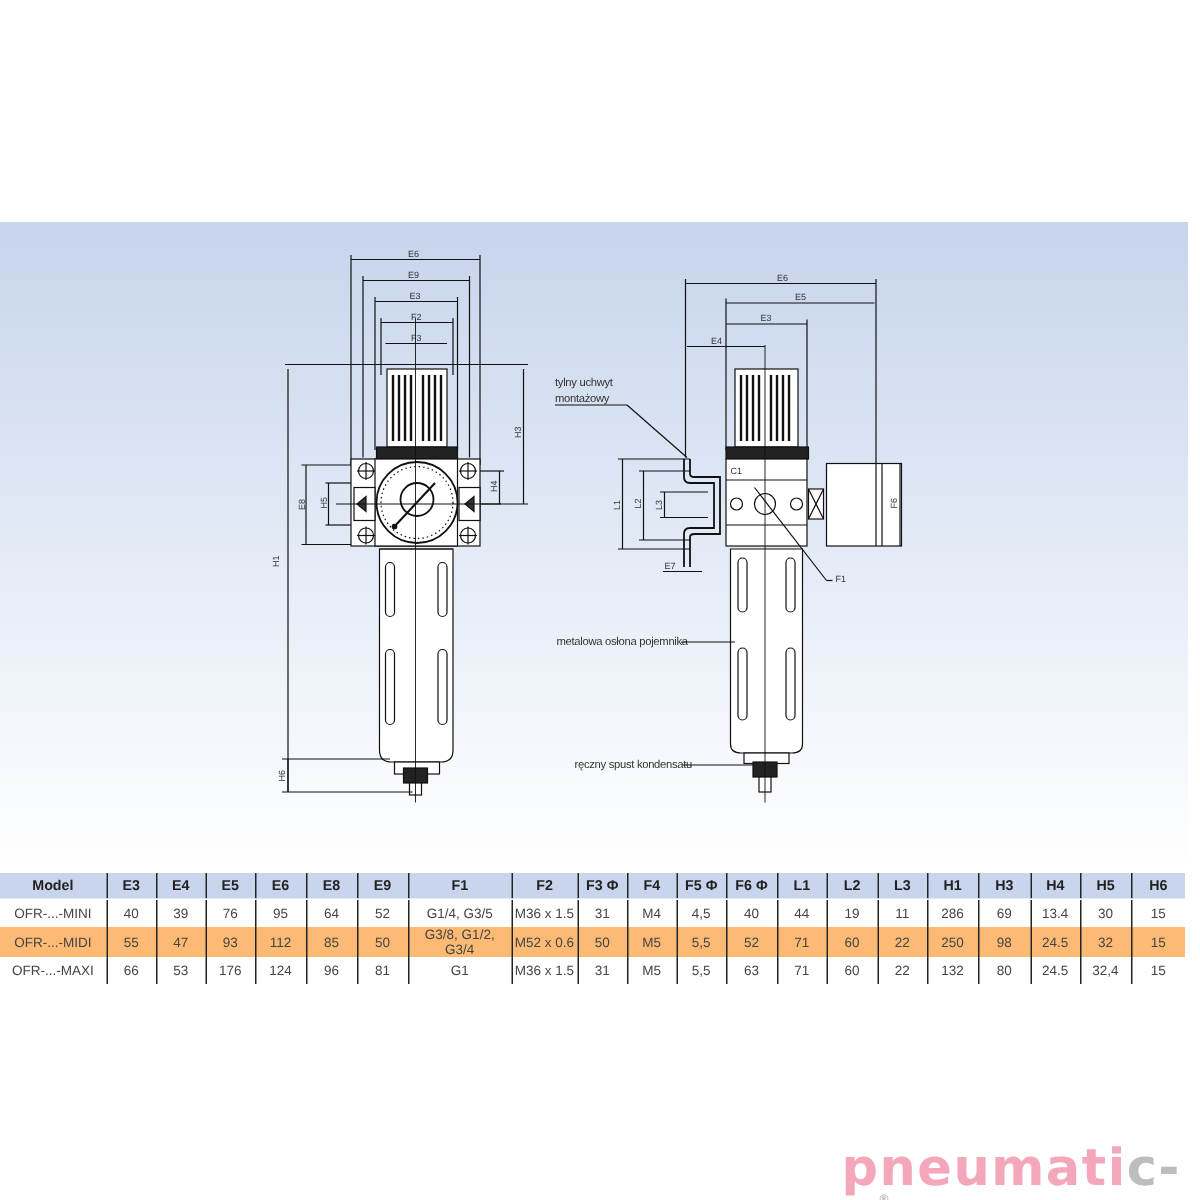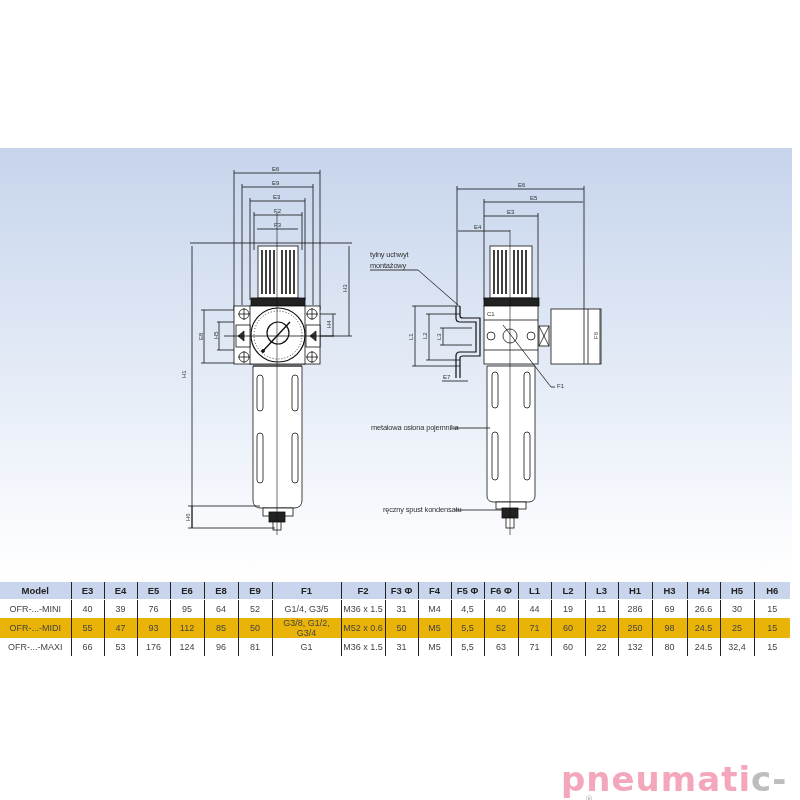--- a/index.html
+++ b/index.html
@@ -23,21 +23,21 @@
   table.spec th {
     background: #c8d5ec; color: #222; font-weight: bold; font-size: 9.5px;
     height: 17px; padding: 0; text-align: center;
     border-left: 1px solid #222; border-bottom: 1px solid #fff;
   }
   table.spec td {
     height: 18px; padding: 0; text-align: center;
     border-left: 1px solid #222;
   }
   table.spec th:first-child, table.spec td:first-child { border-left: none; }
-  table.spec tr.alt td { background: #eab308; }
+  table.spec tr.alt td { background: #fdba74; }
   .logo {
     position: absolute; left: 520px; top: 762px;
     font-family: "DejaVu Sans", sans-serif; font-weight: bold; font-size: 34px;
     color: #f4a7bb; letter-spacing: 1px; line-height: 1; margin-left: 41px;
   }
   .logo .co { color: #bdbdbd; }
   .logo .reg { font-size: 8px; color: #bdbdbd; vertical-align: top; }
 </style>
 </head>
 <body>
@@ -294,21 +294,21 @@
       <td>M36 x 1.5</td>
       <td>31</td>
       <td>M4</td>
       <td>4,5</td>
       <td>40</td>
       <td>44</td>
       <td>19</td>
       <td>11</td>
       <td>286</td>
       <td>69</td>
-      <td>26.6</td>
+      <td>13.4</td>
       <td>30</td>
       <td>15</td>
     </tr>
     <tr class="alt">
       <td>OFR-...-MIDI</td>
       <td>55</td>
       <td>47</td>
       <td>93</td>
       <td>112</td>
       <td>85</td>
@@ -318,21 +318,21 @@
       <td>50</td>
       <td>M5</td>
       <td>5,5</td>
       <td>52</td>
       <td>71</td>
       <td>60</td>
       <td>22</td>
       <td>250</td>
       <td>98</td>
       <td>24.5</td>
-      <td>25</td>
+      <td>32</td>
       <td>15</td>
     </tr>
     <tr>
       <td>OFR-...-MAXI</td>
       <td>66</td>
       <td>53</td>
       <td>176</td>
       <td>124</td>
       <td>96</td>
       <td>81</td>

